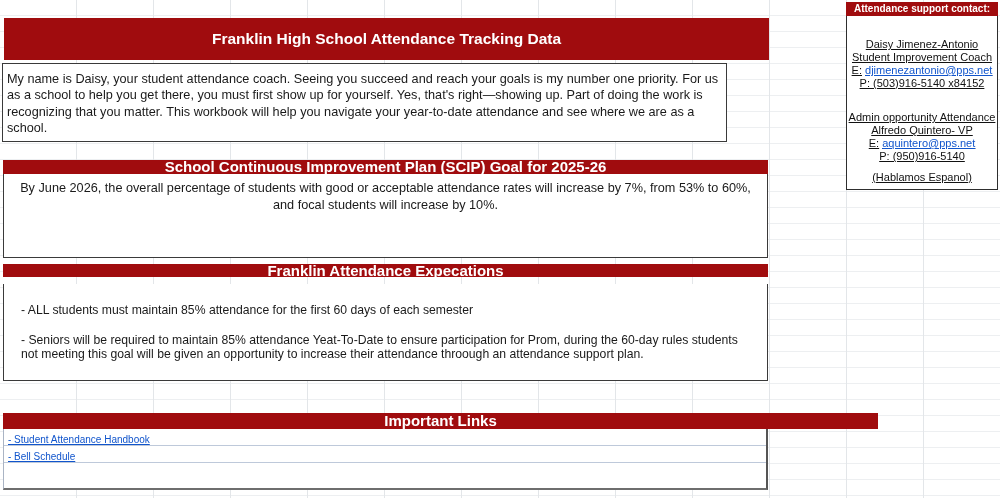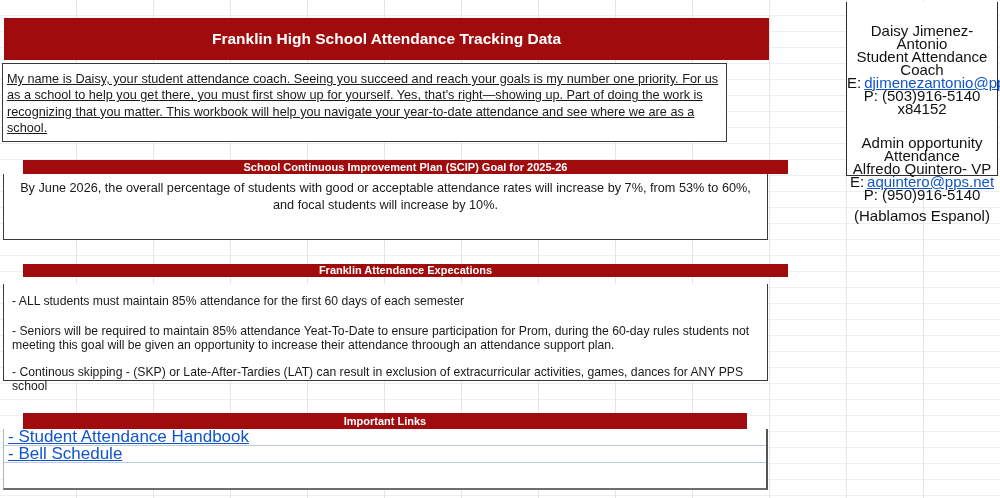--- a/index.html
+++ b/index.html
@@ -30,72 +30,70 @@
     color:#fff;font-weight:bold;font-size:15.5px;
     text-align:center;line-height:42px;
     white-space:nowrap;
   }
   
   .intro-box{
     left:2px;top:63px;width:725px;height:79px;
     background:#fff;border:1px solid var(--border-dark);
     font-size:12.7px;line-height:16.4px;color:#1a1a1a;
     padding:7px 4px 0 4px;
-    text-decoration:underline;
   }
   
   .band{
     background:var(--red);color:#fff;font-weight:bold;
-    font-size:11px;text-align:center;
+    font-size:15px;text-align:center;
     white-space:nowrap;
-    margin-left:20px;
   }
   .scip-band{left:3px;top:160px;width:765px;height:14px;line-height:14px;}
   .scip-body{
-    left:3px;top:174px;width:765px;height:66px;
+    left:3px;top:174px;width:765px;height:84px;
     background:#fff;border:1px solid var(--border-dark);border-top:none;
     text-align:center;font-size:12.7px;line-height:16.5px;
     padding:6px 10px 0 10px;color:#1a1a1a;
   }
   .exp-band{left:3px;top:264px;width:765px;height:13px;line-height:13px;}
   .exp-body{
     left:3px;top:284px;width:765px;height:97px;
     background:#fff;border:1px solid var(--border-dark);border-top:none;
     font-size:12.2px;line-height:14.6px;color:#1a1a1a;
     padding:6px 2px 0 4px;
   }
-  .exp-body p{margin:4px;}
+  .exp-body p{margin:13px;}
   .exp-body p.gap-lg{margin-bottom:15px;}
   .exp-body p.gap-md{margin-bottom:12px;}
   
-  .links-band{left:3px;top:413px;width:724px;height:16px;line-height:16px;}
+  .links-band{left:3px;top:413px;width:875px;height:16px;line-height:16px;}
   .links-box{
     left:3px;top:429px;width:765px;height:61px;
     background:#fff;
     border-left:1px solid #aab4c4;
     border-right:2px solid #555;
     border-bottom:2px solid #6e6e6e;
   }
   .link-row{
-    height:16px;display:flex;align-items:center;
+    height:16px;display:flex;align-items:flex-end;
     border-bottom:1px solid #bec9da;
-    padding-left:4px;font-size:17px;
+    padding-left:4px;font-size:10px;
   }
   .link-row a{color:var(--link);text-decoration:underline;cursor:pointer;}
   
   .sidebar{left:846px;top:2px;width:152px;height:188px;}
   .sidebar-band{
     width:100%;height:14px;line-height:14px;box-sizing:border-box;
     background:var(--red);color:#fff;font-weight:bold;font-size:10px;text-align:center;
     white-space:nowrap;
   }
   .sidebar-body{
     box-sizing:border-box;width:100%;height:174px;
     background:#fff;border:1.5px solid #2e2e2e;border-top:none;
-    text-align:center;font-size:15px;line-height:13px;color:#111;
+    text-align:center;font-size:11px;line-height:13px;color:#111;text-decoration:underline;
   }
   .sidebar-body .sp1{height:22px;}
   .sidebar-body .sp2{height:21px;}
   .sidebar-body .sp3{height:8px;}
   .sidebar-body a{color:var(--link);text-decoration:underline;cursor:pointer;margin-top:40px;}
   .prefix{margin-right:3px;}
 </style>
 </head>
 <body>
 
@@ -109,38 +107,38 @@
 
   <div class="abs band scip-band">School Continuous Improvement Plan (SCIP) Goal for 2025-26</div>
   <div class="abs scip-body">
     <span>By June 2026, the overall percentage of students with good or acceptable attendance rates will increase by 7%, from 53% to 60%, and focal students will increase by 10%.</span>
   </div>
 
   <div class="abs band exp-band">Franklin Attendance Expecations</div>
   <div class="abs exp-body">
     <p class="gap-lg">- ALL students must maintain 85% attendance for the first 60 days of each semester</p>
     <p class="gap-md">- Seniors will be required to maintain 85% attendance Yeat-To-Date to ensure participation for Prom, during the 60-day rules students not meeting this goal will be given an opportunity to increase their attendance throough an attendance support plan.</p>
-    <p>- Continous skipping - (SKP) or Late-After-Tardies (LAT) can result in exclusion of extracurricular activities, games, dances for ANY PPS school</p>
   </div>
 
   <div class="abs band links-band">Important Links</div>
   <div class="abs links-box">
     <div class="link-row">
       <a>- Student Attendance Handbook</a>
     </div>
     <div class="link-row">
       <a>- Bell Schedule</a>
     </div>
   </div>
 
   <div class="abs sidebar">
+    <div class="sidebar-band">Attendance support contact:</div>
     <div class="sidebar-body">
       <div class="sp1"></div>
       <div>Daisy Jimenez-Antonio</div>
-      <div>Student Attendance Coach</div>
+      <div>Student Improvement Coach</div>
       <div>
         <span class="prefix">E:</span><a>djimenezantonio@pps.net</a>
       </div>
       <div>P: (503)916-5140 x84152</div>
       <div class="sp2"></div>
       <div>Admin opportunity Attendance</div>
       <div>Alfredo Quintero- VP</div>
       <div>
         <span class="prefix">E:</span><a>aquintero@pps.net</a>
       </div>

